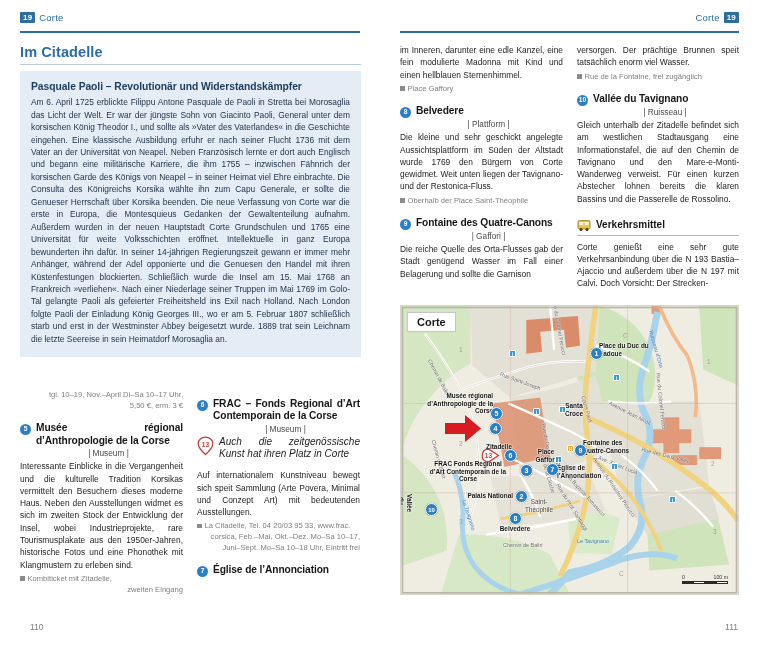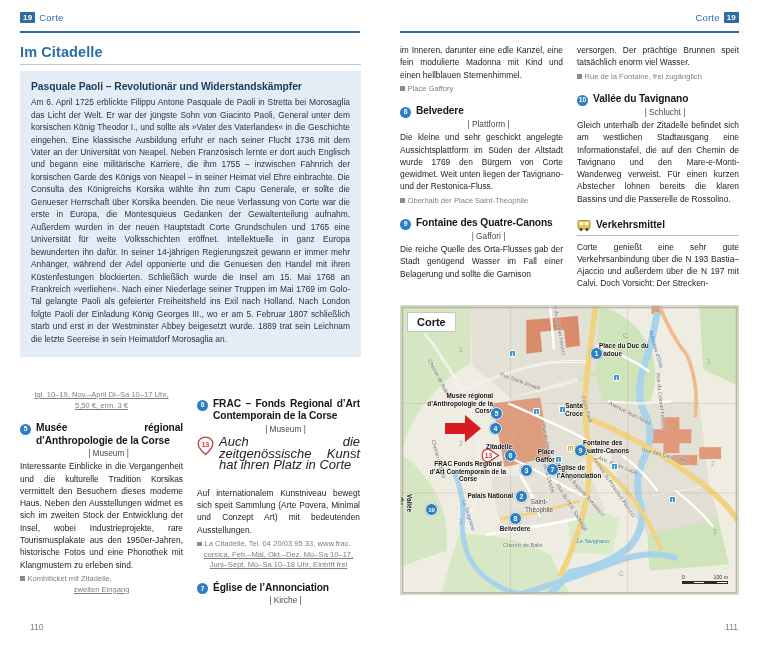--- a/index.html
+++ b/index.html
@@ -106,22 +106,22 @@
   }
   .poi-name {
     font-size: 10.2px; font-weight: bold; line-height: 12.4px;
     color: #161616; letter-spacing: -.1px;
   }
   .poi-cat {
     font-size: 8.3px; color: #4a4a4a; text-align: center;
     margin: 0 0 1px 0; padding-left: 14px;
   }
   .poi-quote {
-    font-size: 13px; font-style: italic; line-height: 11.6px;
-    color: #232323; padding-left: 22px; margin-bottom: 16px;
+    font-size: 10px; font-style: italic; line-height: 11.6px;
+    color: #232323; padding-left: 22px; margin-bottom: 10px;
   }
 
   
   .pin {
     position: absolute; left: 0; width: 17px; height: 20px;
   }
   .pin svg { display: block; }
   .pin span {
     position: absolute; left: 0; top: 2.5px; width: 17px;
     text-align: center; font-size: 6.6px; font-weight: bold; color: #c43a3a;
@@ -132,21 +132,21 @@
   
   .infoline {
     font-size: 7.6px; line-height: 10.6px; color: #7e7e7e;
     margin-top: 3px; text-align: left;
   }
   .infoline .sq {
     display: inline-block; width: 4.5px; height: 4.5px;
     background: #8b8b8b; margin-right: 3px; vertical-align: 0px;
   }
   .plainline {
-    font-size: 7.6px; line-height: 10.6px; color: #7e7e7e; text-align: center; text-decoration: underline;
+    font-size: 7.6px; line-height: 10.6px; color: #7e7e7e; text-align: right;
   }
 
   
   .infohead {
     display: flex; align-items: center; gap: 5px;
     margin-top: 13px;
   }
   .infohead .glyph { flex: 0 0 auto; width: 14px; height: 14px; }
   .infohead .txt {
     font-size: 10px; font-weight: bold; color: #161616;
@@ -287,21 +287,20 @@
       <div class="infoline">
         <span class="sq"></span><span>La Citadelle, Tel. 04 20/03 95 33, www.frac.</span>
       </div>
       <div class="plainline">corsica, Feb.–Mai, Okt.–Dez. Mo–Sa 10–17,</div>
       <div class="plainline">Juni–Sept. Mo–Sa 10–18 Uhr, Eintritt frei</div>
 
       <div class="poi">
         <span class="badge">7</span>
         <span class="poi-name">Église de l’Annonciation</span>
       </div>
-      <div class="poi-cat">| Kirche |</div>
     </div>
 
     <div class="folio folio-left">110</div>
   </div>
 
   <div class="page page-right">
 
     <div class="runhead runhead-right">
       <span>Corte</span>
       <span class="chapnum">19</span>
@@ -338,21 +337,21 @@
   <div class="col col-4">
     <div class="bodytext">versorgen. Der prächtige Brunnen speit tatsächlich enorm viel Wasser.</div>
     <div class="infoline">
       <span class="sq"></span><span>Rue de la Fontaine, frei zugänglich</span>
     </div>
 
     <div class="poi">
       <span class="badge">10</span>
       <span class="poi-name">Vallée du Tavignano</span>
     </div>
-    <div class="poi-cat">| Schlucht |</div>
+    <div class="poi-cat">| Ruisseau |</div>
     <div class="bodytext">Gleich unterhalb der Zitadelle befindet sich am westlichen Stadtausgang eine Informationstafel, die auf den Chemin de Tavignano und den Mare-e-Monti-Wanderweg verweist. Für einen kurzen Abstecher lohnen bereits die klaren Bassins und die Passerelle de Rossolino.</div>
 
     <div class="infohead">
       <span class="glyph">
         <svg width="14" height="14" viewBox="0 0 14 14">
           <rect x="1" y="2.5" width="12" height="8.5" rx="1.6" fill="#e8c24a" stroke="#9a7c12" stroke-width=".8"></rect>
           <rect x="2.4" y="4" width="4" height="3.2" fill="#fdf6da"></rect>
           <rect x="7.6" y="4" width="4" height="3.2" fill="#fdf6da"></rect>
           <circle cx="4" cy="11.4" r="1.5" fill="#3a3a3a"></circle>
           <circle cx="10" cy="11.4" r="1.5" fill="#3a3a3a"></circle>

